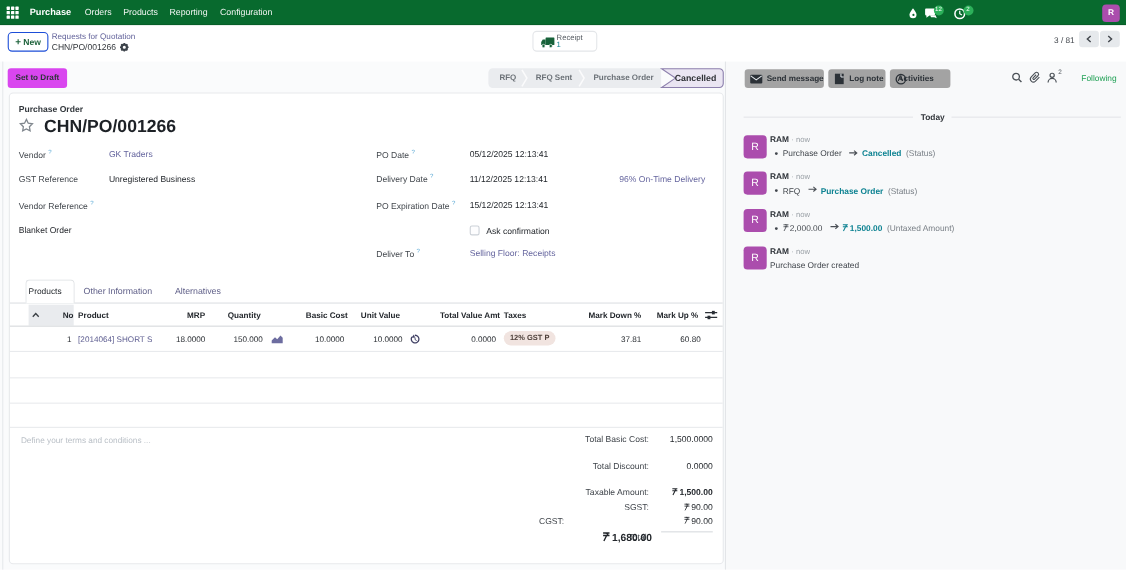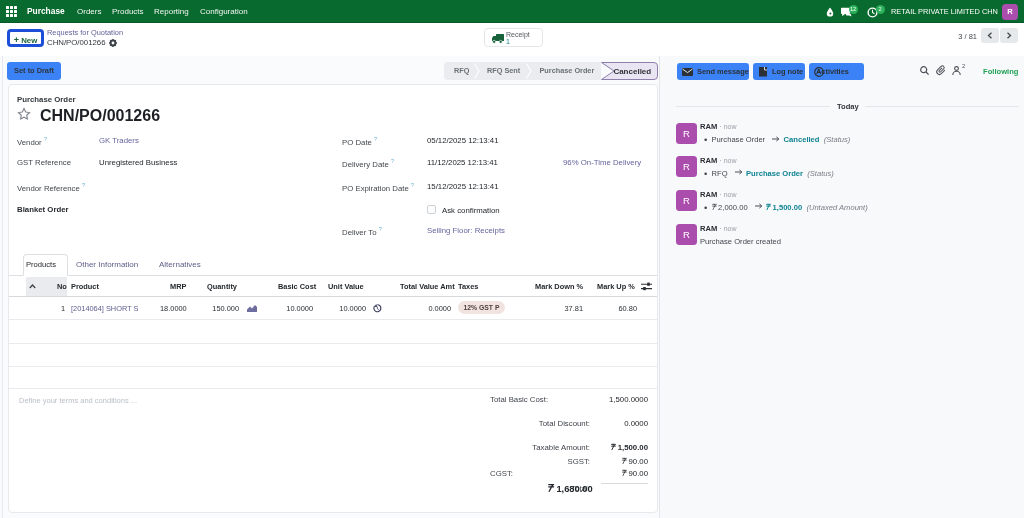--- a/index.html
+++ b/index.html
@@ -9,46 +9,46 @@
 .nav{position:absolute;left:0;top:0;width:1024px;height:23px;background:#086a2e;border-bottom:1px solid rgba(0,0,0,.15)}
 .nav .brand{position:absolute;left:27px;top:0;height:23px;line-height:23px;color:#fff;font-weight:bold;font-size:8.4px}
 .nav .mi{position:absolute;top:0;height:23px;line-height:23px;color:#f2f6f3;font-size:8px}
 .nav .co{position:absolute;top:0;height:23px;line-height:23px;color:#fff;font-size:7.4px}
 .grid9{position:absolute;left:6px;top:6px;width:11px;height:11px}
 .grid9 i{position:absolute;width:2.8px;height:2.8px;background:#fff;border-radius:.5px}
 .badge{position:absolute;background:#2cb05a;color:#fff;font-size:5.6px;line-height:8.5px;height:9px;min-width:9px;border-radius:5px;text-align:center;padding:0 1.5px}
 .avatar{position:absolute;background:#ab4dad;color:#fff;border-radius:3.5px;text-align:center}
 
 .cp{position:absolute;left:0;top:23px;width:1024px;height:33px;background:#fff}
-.btn-new{position:absolute;left:7px;top:6px;width:37px;height:18px;border:3px solid #1d4ed8;border-radius:4px;background:#fff;color:#1d623b;font-weight:bold;font-size:7.8px;text-align:center;line-height:16px}
+.btn-new{position:absolute;left:7px;top:6px;width:37px;height:18px;border:1px solid #1d4ed8;border-radius:4px;background:#fff;color:#1d623b;font-weight:bold;font-size:7.8px;text-align:center;line-height:16px}
 .bc1{position:absolute;left:47px;top:5px;font-size:7.4px;color:#62629a}
 .bc2{position:absolute;left:47px;top:14.5px;font-size:7.8px;color:#32363b}
 .stat-btn{position:absolute;left:484px;top:5px;width:59px;height:19px;border:1px solid #e4e6e9;border-radius:4px;background:#fff}
 .pager{position:absolute;right:47px;top:9px;font-size:7.5px;color:#42474d}
 .pgbtn{position:absolute;top:5px;width:18px;height:15px;background:#e6e9ec;border-radius:3px}
 
-.btn-sec{position:absolute;background:#3b82f6;border-radius:3px;color:#2f353b;font-weight:bold;font-size:7.4px;text-align:center}
+.btn-sec{position:absolute;background:#d946ef;border-radius:3px;color:#2f353b;font-weight:bold;font-size:7.4px;text-align:center}
 
 .sheet{position:absolute;left:8px;top:84px;width:650px;height:429px;background:#fff;border:1px solid #e7e9ec;border-radius:4px}
 .lbl{position:absolute;font-size:7.8px;color:#42474d;white-space:nowrap}
 .val{position:absolute;font-size:7.8px;color:#23272c;white-space:nowrap}
 .lnk{position:absolute;font-size:7.8px;color:#65659e;white-space:nowrap}
 sup.q{font-size:5.5px;color:#68b0d8;vertical-align:super}
 
 .th{position:absolute;font-size:7.4px;font-weight:bold;color:#24282d;white-space:nowrap}
 .td{position:absolute;font-size:7.4px;color:#2a2e33;white-space:nowrap}
 .rline{position:absolute;left:9px;width:648px;height:1px;background:#e8eaed}
 
 .chatter{position:absolute;left:659px;top:56px;width:365px;height:462px;background:#f8f9fa;border-left:1px solid #e3e5e8}
-.cbtn{position:absolute;top:62.5px;height:17px;background:#3b82f6;border-radius:3px;color:#2b3137;font-weight:bold;font-size:7.4px;line-height:17px}
+.cbtn{position:absolute;top:62.5px;height:17px;background:#a3a3a3;border-radius:3px;color:#2b3137;font-weight:bold;font-size:7.4px;line-height:17px}
 .msg-name{position:absolute;font-size:7.6px;font-weight:bold;color:#2b3036;white-space:nowrap}
 .msg-now{font-weight:normal;color:#9aa0a6;font-size:7px}
 .msg-body{position:absolute;font-size:7.6px;color:#42474d;white-space:nowrap}
 .teal{color:#0e8392;font-weight:bold}
-.paren{color:#7a8087;font-style:italic}
+.paren{color:#7a8087;}
 .today{position:absolute;font-size:7.6px;font-weight:bold;color:#32363b}
 .hr{position:absolute;height:1px;background:#e4e6e9}
 svg{position:absolute;overflow:visible}
 </style></head><body>
 <div id="app">
 
 <div class="nav">
   <div class="grid9">
     <i style="left:0;top:0"></i>
         <i style="left:4px;top:0"></i>
@@ -72,21 +72,20 @@
   <svg style="left:840px;top:6.5px" width="12" height="11" viewBox="0 0 12 11">
         <path d="M1 .8h8a1 1 0 0 1 1 1V6a1 1 0 0 1-1 1H5L2.2 9.2V7H1.8a1 1 0 0 1-.8-1V1.8a1 1 0 0 1 .8-1Z" fill="#fff"></path>
         <path d="M5.6 6.8h5l1 2.8-2.2-1h-3z" fill="#fff"></path>
       </svg>
   <div class="badge" style="left:848.5px;top:5px">12</div>
   <svg style="left:867px;top:6.5px" width="11" height="11" viewBox="0 0 11 11">
         <circle cx="5.5" cy="5.5" r="4.4" fill="none" stroke="#fff" stroke-width="1.4"></circle>
         <path d="M5.5 2.8V5.5l2 1.2" stroke="#fff" stroke-width="1.1" fill="none"></path>
       </svg>
   <div class="badge" style="left:875.5px;top:5px">2</div>
-  <div class="co" style="left:891px">RETAIL PRIVATE LIMITED CHN</div>
   <div class="avatar" style="left:1002px;top:3.5px;width:16px;height:16px;line-height:16px;font-size:7.6px;font-weight:bold">R</div>
 </div>
 
 <div class="cp">
   <div class="btn-new"><span style="font-size:9px">+</span> New</div>
   <div class="bc1">Requests for Quotation</div>
   <div class="bc2">CHN/PO/001266</div>
   <svg style="left:109px;top:15.5px" width="8" height="8" viewBox="0 0 8 8">
         <circle cx="4" cy="4" r="2.4" fill="none" stroke="#3d434b" stroke-width="2"></circle>
         <g stroke="#3d434b" stroke-width="1.4">
@@ -139,21 +138,21 @@
 <svg style="left:17px;top:107px" width="14" height="14" viewBox="0 0 24 24">
       <path d="M12 2.6 14.9 8.6 21.4 9.5 16.7 14.1 17.8 20.6 12 17.5 6.2 20.6 7.3 14.1 2.6 9.5 9.1 8.6Z" fill="none" stroke="#80878e" stroke-width="2"></path>
     </svg>
 <div class="a" style="left:40px;top:107px;font-size:16px;font-weight:bold;color:#1d2126">CHN/PO/001266</div>
 
 <div class="lbl" style="left:17px;top:135.5px">Vendor <sup class="q">?</sup></div>
 <div class="lnk" style="left:99px;top:135.5px">GK Traders</div>
 <div class="lbl" style="left:17px;top:157.5px">GST Reference</div>
 <div class="val" style="left:99px;top:157.5px">Unregistered Business</div>
 <div class="lbl" style="left:17px;top:181.5px">Vendor Reference <sup class="q">?</sup></div>
-<div class="lbl" style="left:17px;top:204.5px;font-weight:bold;color:#26292e">Blanket Order</div>
+<div class="lbl" style="left:17px;top:204.5px;font-weight:normal;color:#26292e">Blanket Order</div>
 
 <div class="lbl" style="left:342px;top:135.5px">PO Date <sup class="q">?</sup></div>
 <div class="val" style="left:427px;top:135.5px">05/12/2025 12:13:41</div>
 <div class="lbl" style="left:342px;top:157.5px">Delivery Date <sup class="q">?</sup></div>
 <div class="val" style="left:427px;top:157.5px">11/12/2025 12:13:41</div>
 <div class="lnk" style="left:563px;top:157.5px">96% On-Time Delivery</div>
 <div class="lbl" style="left:342px;top:181.5px">PO Expiration Date <sup class="q">?</sup></div>
 <div class="val" style="left:427px;top:181.5px">15/12/2025 12:13:41</div>
 <div class="a" style="left:427px;top:205px;width:9px;height:9px;border:1px solid #ccd1d7;border-radius:2px;background:#fdfdfe"></div>
 <div class="val" style="left:442px;top:206px">Ask confirmation</div>
@@ -206,21 +205,21 @@
 <div class="td" style="left:421px;top:304px;width:30px;text-align:right">0.0000</div>
 <div class="a" style="left:458px;top:300.5px;width:47px;height:13px;background:#f1e4e0;border-radius:7px;color:#4e413b;font-size:6.8px;font-weight:bold;text-align:center;line-height:13px">12% GST P</div>
 <div class="td" style="left:553px;top:304px;width:30px;text-align:right">37.81</div>
 <div class="td" style="left:607px;top:304px;width:30px;text-align:right">60.80</div>
 <div class="rline" style="top:319px"></div>
 <div class="rline" style="top:342.5px"></div>
 <div class="rline" style="top:365.5px"></div>
 <div class="rline" style="top:388px"></div>
 
 <div class="a" style="left:19px;top:395.5px;font-size:7.5px;color:#b9bfc6">Define your terms and conditions ...</div>
-<div class="lbl" style="left:490px;top:395px;width:100px;color:#3f444a">Total Basic Cost:</div>
+<div class="lbl" style="left:490px;top:395px;width:100px;text-align:right;color:#3f444a">Total Basic Cost:</div>
 <div class="val" style="left:568px;top:395px;width:80px;text-align:right">1,500.0000</div>
 <div class="lbl" style="left:490px;top:418.5px;width:100px;text-align:right;color:#3f444a">Total Discount:</div>
 <div class="val" style="left:568px;top:418.5px;width:80px;text-align:right">0.0000</div>
 <div class="lbl" style="left:490px;top:442.5px;width:100px;text-align:right;color:#3f444a">Taxable Amount:</div>
 <div class="val" style="left:568px;top:442.5px;width:80px;text-align:right;font-weight:bold"><svg width="5" height="8" viewBox="0 0 9 12" style="position:static;vertical-align:-1px;margin-right:1.5px">
         <path d="M.4 1.2H8.6M.4 4.4H8.6M3 1.2c4.4 0 4.4 3.2 0 3.2M4.9 4.4 1.4 11.4" stroke="currentColor" stroke-width="1.75" fill="none"></path>
       </svg>1,500.00</div>
 <div class="lbl" style="left:490px;top:457px;width:100px;text-align:right">SGST:</div>
 <div class="val" style="left:568px;top:457px;width:80px;text-align:right"><svg width="5" height="8" viewBox="0 0 9 12" style="position:static;vertical-align:-1px;margin-right:1.5px">
         <path d="M.4 1.2H8.6M.4 4.4H8.6M3 1.2c4.4 0 4.4 3.2 0 3.2M4.9 4.4 1.4 11.4" stroke="currentColor" stroke-width="1.35" fill="none"></path>
@@ -253,21 +252,21 @@
       <path d="M6 6 8.6 8.6" stroke="#4b5157" stroke-width="1.3"></path>
     </svg>
 <svg style="left:937px;top:65px;transform:rotate(45deg)" width="8" height="11" viewBox="0 0 8 11">
       <path d="M6.5 2.5v5a2.7 2.7 0 0 1-5.4 0v-5a1.8 1.8 0 0 1 3.6 0v4.4a.9.9 0 0 1-1.8 0V3" fill="none" stroke="#4b5157" stroke-width="1"></path>
     </svg>
 <svg style="left:952px;top:66px" width="9" height="9" viewBox="0 0 9 9">
       <circle cx="4.5" cy="2.5" r="1.9" fill="none" stroke="#4b5157" stroke-width="1.1"></circle>
       <path d="M.8 9a3.7 3.7 0 0 1 7.4 0" fill="none" stroke="#4b5157" stroke-width="1.1"></path>
     </svg>
 <div class="a" style="left:962px;top:63px;font-size:5.8px;color:#4b5157">2</div>
-<div class="a" style="left:983px;top:66.5px;font-size:7.6px;font-weight:bold;color:#21a156">Following</div>
+<div class="a" style="left:983px;top:66.5px;font-size:7.6px;font-weight:normal;color:#21a156">Following</div>
 <div class="hr" style="left:676px;top:105.5px;width:154px"></div>
 <div class="today" style="left:837px;top:101.5px">Today</div>
 <div class="hr" style="left:865px;top:105.5px;width:154px"></div>
 
 <div class="avatar" style="left:676px;top:122.5px;width:21px;height:21px;line-height:21px;font-size:9.5px">R</div>
 <div class="msg-name" style="left:700px;top:122.4px">RAM <span class="msg-now">· now</span></div>
 <div class="msg-body" style="left:704px;top:135px"><span style="font-size:9.5px;line-height:7px;vertical-align:-0.5px">•</span>&nbsp;&nbsp;Purchase Order&nbsp;&nbsp;&nbsp;<svg width="8" height="6" viewBox="0 0 8 6" style="position:static;vertical-align:0.2px;margin:0 1px">
         <path d="M0 3h6.6M4.4 .9 6.9 3 4.4 5.1" stroke="#4a4f55" stroke-width="1" fill="none"></path>
       </svg> <span class="teal">Cancelled</span>&nbsp;&nbsp;<span class="paren">(Status)</span></div>
 <div class="avatar" style="left:676px;top:156px;width:21px;height:21px;line-height:21px;font-size:9.5px">R</div>

